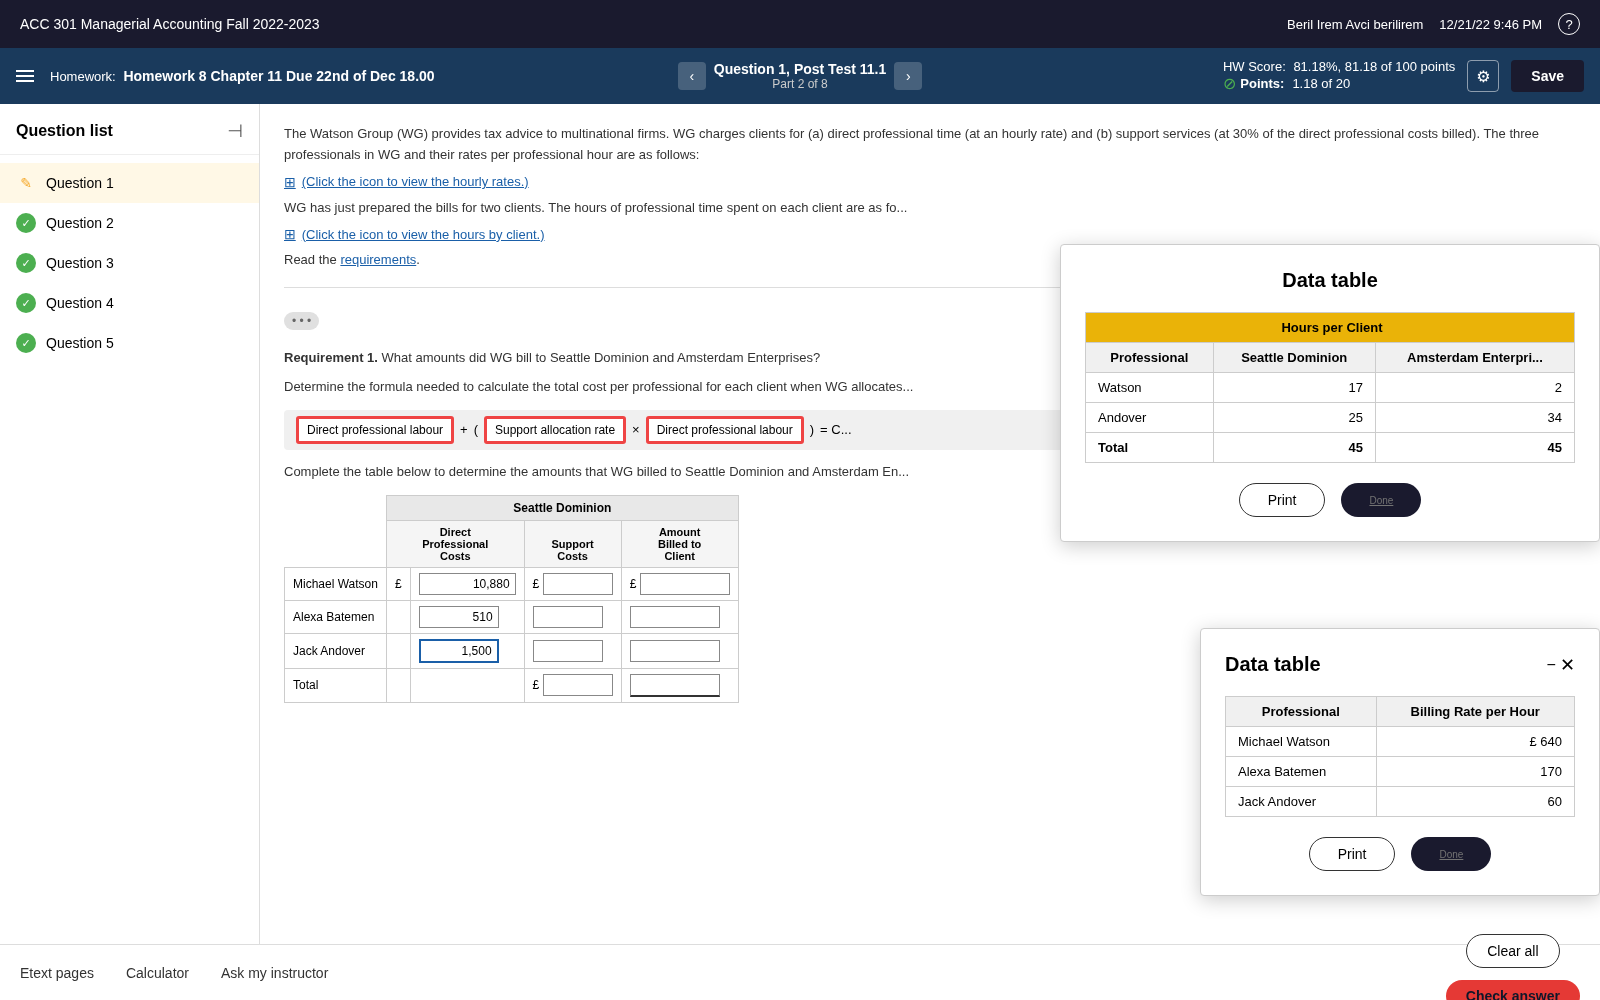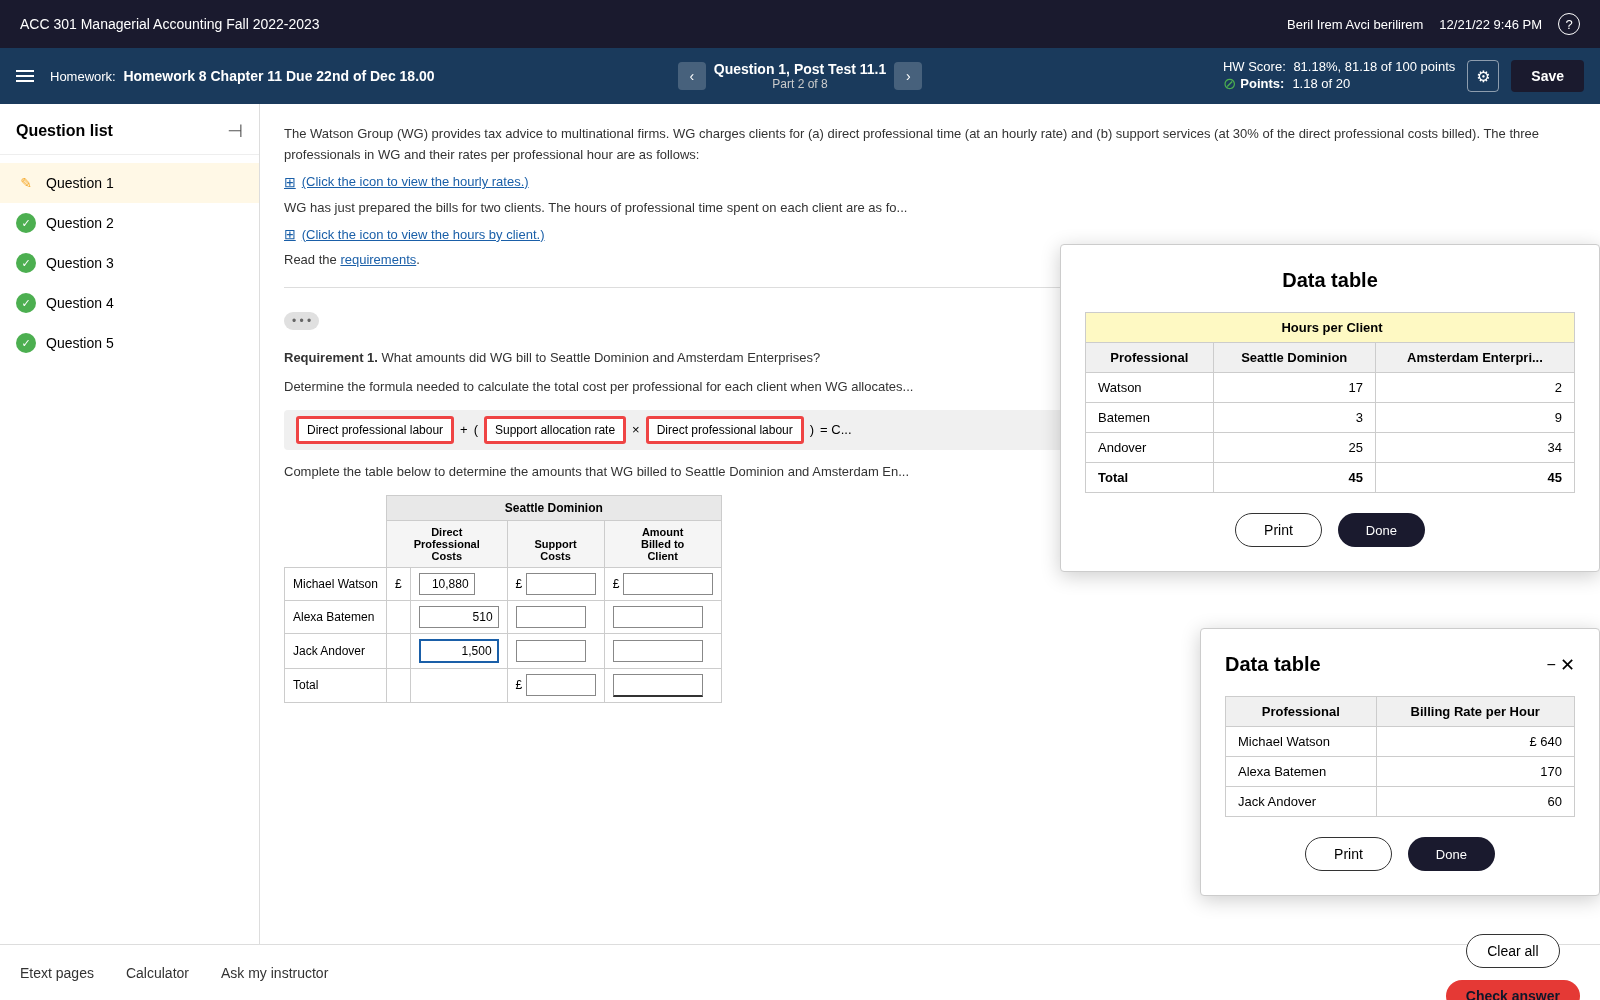--- a/index.html
+++ b/index.html
@@ -128,21 +128,21 @@
       z-index: 100; padding: 24px;
     }
     .modal-title { font-size: 20px; font-weight: bold; text-align: center; margin-bottom: 20px; }
     .modal-table { border-collapse: collapse; width: 100%; font-size: 13px; }
     .modal-table th, .modal-table td { border: 1px solid #ccc; padding: 7px 12px; }
     .modal-table th { background: #f0f0f0; text-align: center; }
     .modal-table td { text-align: left; }
     .modal-table td.num { text-align: right; }
     .modal-buttons { display: flex; justify-content: center; gap: 16px; margin-top: 20px; }
     .btn-outline { border: 1.5px solid #333; background: white; padding: 8px 28px; border-radius: 20px; cursor: pointer; font-size: 14px; }
-    .btn-dark { background: #1a1a2e; color: #ffffff; border: none; padding: 8px 28px; border-radius: 20px; cursor: pointer; font-size: 13px; }
+    .btn-dark { background: #1a1a2e; color: #737373; border: none; padding: 8px 28px; border-radius: 20px; cursor: pointer; font-size: 10px; text-decoration: underline; }
 
     
     .modal-2 { 
       position: absolute; bottom: 56px; right: 0; width: 400px;
       background: white; border: 1px solid #ccc; border-radius: 4px; box-shadow: 0 4px 20px rgba(0,0,0,0.2);
       z-index: 100; padding: 24px;
     }
     .modal-2-header { display: flex; justify-content: space-between; align-items: center; margin-bottom: 20px; }
     .modal-close { background: none; border: none; font-size: 18px; cursor: pointer; }
     .modal-minimize { background: none; border: none; font-size: 16px; cursor: pointer; }
@@ -299,21 +299,21 @@
           <th class="col-header" colspan="2">
             Amount<br>Billed to<br>Client
           </th>
         </tr>
       </thead>
       <tbody>
 
         <tr>
           <td class="row-label">Michael Watson</td>
           <td class="currency-symbol">£</td>
-          <td><input class="input-cell" value="10,880" style="width: 56px;"></td>
+          <td><input class="input-cell" value="10,880" style="width: 97px;"></td>
           <td>
             <span>£</span>
             <input class="input-cell" value="" style="width: 70px;">
           </td>
           <td>
             <span>£</span>
             <input class="input-cell" value="" style="width: 90px;">
           </td>
         </tr>
 
@@ -355,38 +355,33 @@
         </tr>
       </tbody>
     </table>
 
     
     <div class="modal-1">
       <div class="modal-title">Data table</div>
       <table class="modal-table">
         <thead>
           <tr>
-            <th colspan="3" style="text-align:center; background:#fef9c3;padding-left:16px;">Hours per Client</th>
+            <th colspan="3" style="text-align:center; background:#eab308;padding-left:16px;">Hours per Client</th>
           </tr>
           <tr>
             <th>Professional</th>
             <th>Seattle Dominion</th>
             <th>Amsterdam Enterpri...</th>
           </tr>
         </thead>
         <tbody>
           <tr>
             <td>Watson</td>
             <td class="num">17</td>
             <td class="num">2</td>
-          </tr>
-          <tr>
-            <td>Batemen</td>
-            <td class="num">3</td>
-            <td class="num">9</td>
           </tr>
           <tr>
             <td>Andover</td>
             <td class="num">25</td>
             <td class="num">34</td>
           </tr>
           <tr>
             <td><strong>Total</strong></td>
             <td class="num"><strong>45</strong></td>
             <td class="num"><strong>45</strong></td>

